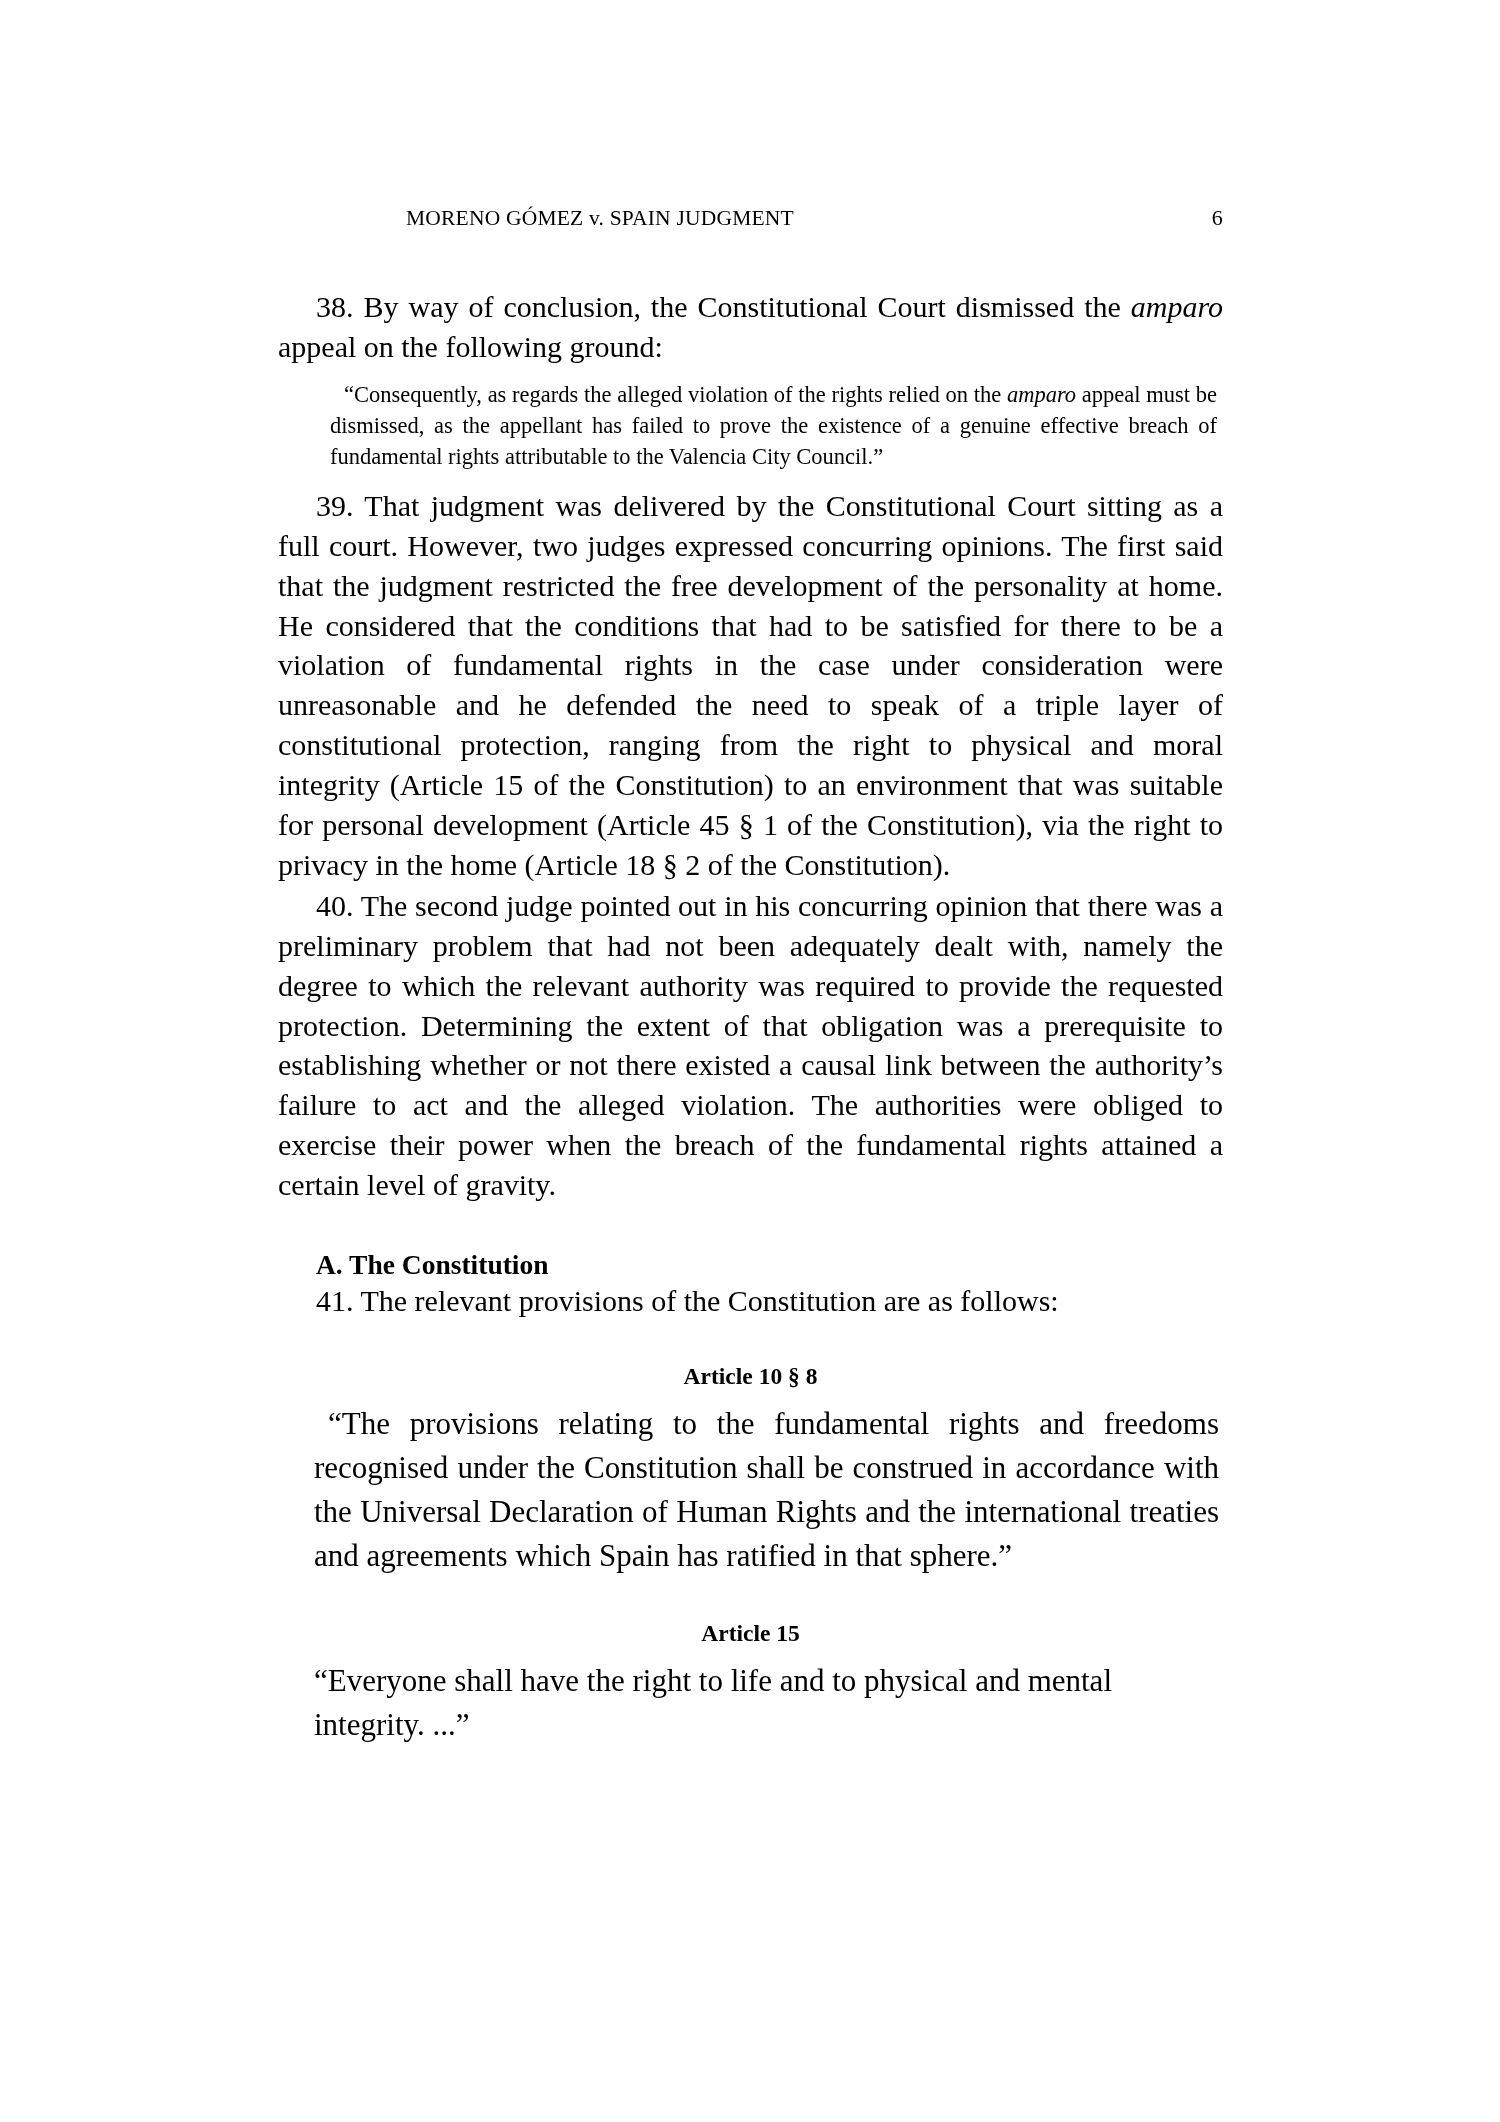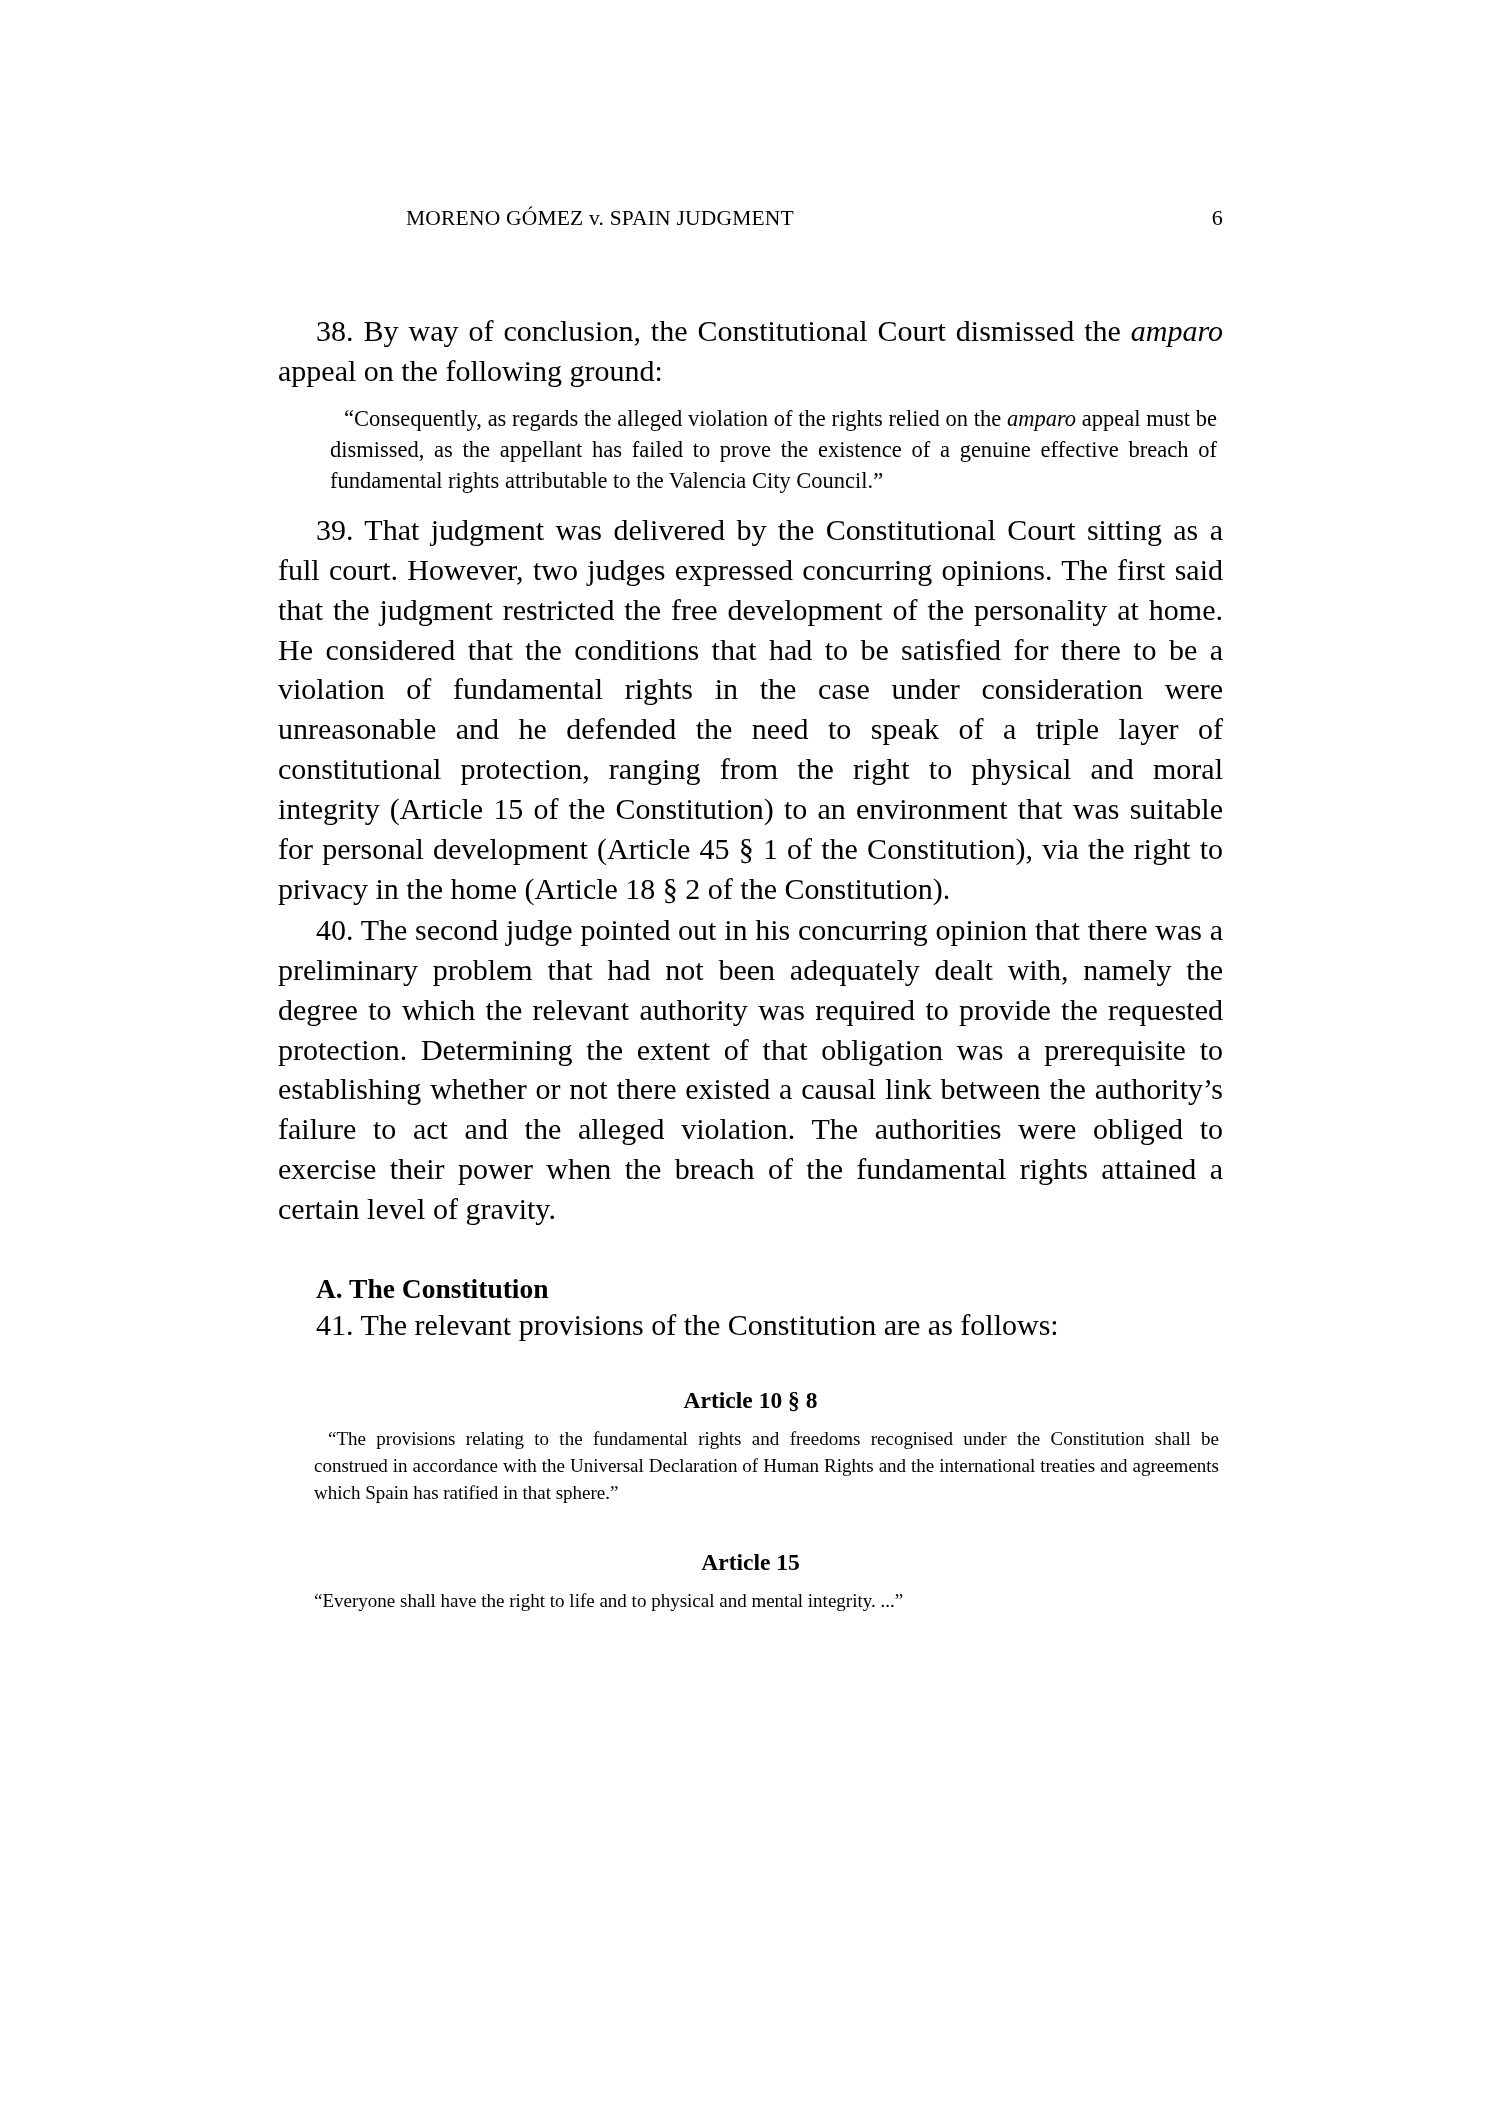--- a/index.html
+++ b/index.html
@@ -27,21 +27,21 @@
     left: 278px;
     top: 205px;
     width: 945px;
   }
   .header {
     display: flex;
     align-items: baseline;
     justify-content: space-between;
     font-size: 21.5px;
     letter-spacing: 0.2px;
-    margin-bottom: 80px;
+    margin-bottom: 56px;
     text-align: center;
   }
   .header-title {
     margin-left: 128px;
   }
   .header-page {
     font-size: 22px;
   }
   p.body-par {
     font-size: 30px;
@@ -76,21 +76,21 @@
     margin: 44px 0 0 0;
     padding-left: 38px;
   }
   .art-heading {
     font-size: 23.5px;
     font-weight: bold;
     text-align: center;
     margin: 42px 0 12px 0;
   }
   .art-quote {
-    font-size: 19px;
+    font-size: 31px;
     line-height: 1.42;
     text-align: justify;
     padding-left: 36px;
     padding-right: 4px;
     margin: 0;
   }
   .art-quote.single {
     text-align: left;
   }
   .gap-top { margin-top: 34px; }

